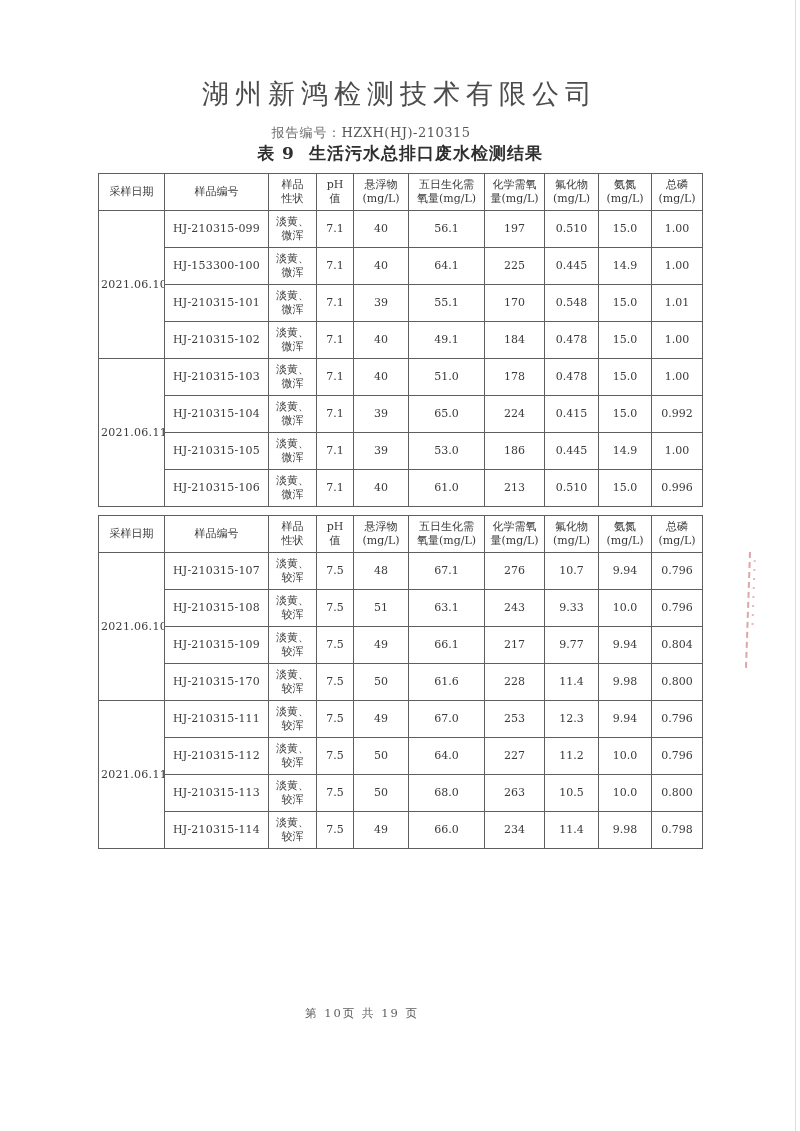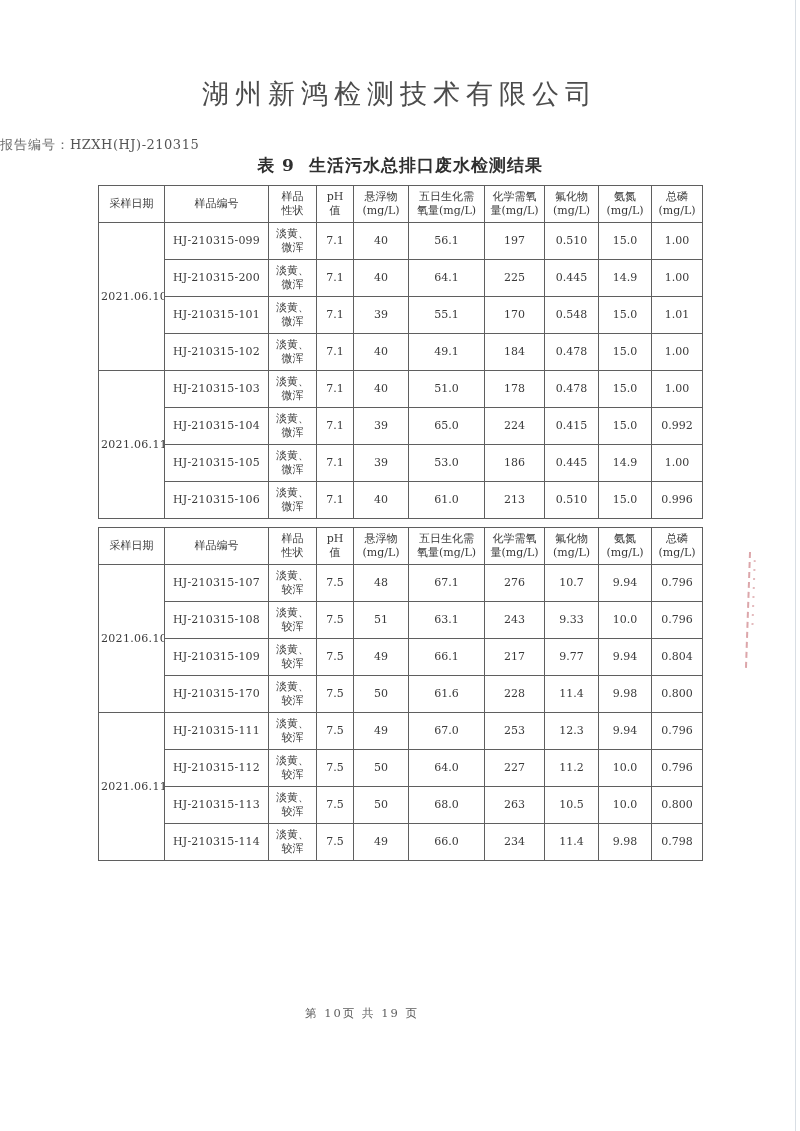--- a/index.html
+++ b/index.html
@@ -9,21 +9,21 @@
   .page { position:absolute; left:0; top:0; width:800px; height:1131px;
           background:#ffffff; overflow:hidden; }
   .page-edge-line { position:absolute; left:795px; top:0; width:1px; height:1131px;
           background:#d9dee4; }
 
   
   .company-name { margin-top:76px; text-align:center; font-size:27px;
           color:#4c4c4c; letter-spacing:6px; font-weight:400; }
   .report-title { margin-top:9px; text-align:center; font-size:30px;
           color:#7b2c20; letter-spacing:17px; font-weight:600; text-indent:17px; }
-  .report-no-line { margin-top:24px; text-align:left; padding-right:58px;
+  .report-no-line { margin-top:12px; text-align:center; padding-right:58px;
           font-size:13px; color:#6b6b6b; letter-spacing:1px; }
   .report-no-line .no-value { color:#555; letter-spacing:0.5px; }
 
   
   .table-title { text-align:center; font-size:17px; font-weight:700;
           color:#2f2f2f; letter-spacing:1px; }
   .table-title .tno { margin-right:14px; }
   .t9-title { }
   .t10-title { margin-top:62px; }
 
@@ -109,21 +109,21 @@
 微浑</td>
             <td>7.1</td>
             <td>40</td>
             <td>56.1</td>
             <td>197</td>
             <td>0.510</td>
             <td>15.0</td>
             <td>1.00</td>
           </tr>
           <tr>
-            <td class="sample-id">HJ-210315-200</td>
+            <td class="sample-id">HJ-153300-100</td>
             <td>淡黄、
 微浑</td>
             <td>7.1</td>
             <td>40</td>
             <td>64.1</td>
             <td>225</td>
             <td>0.445</td>
             <td>14.9</td>
             <td>1.00</td>
           </tr>

